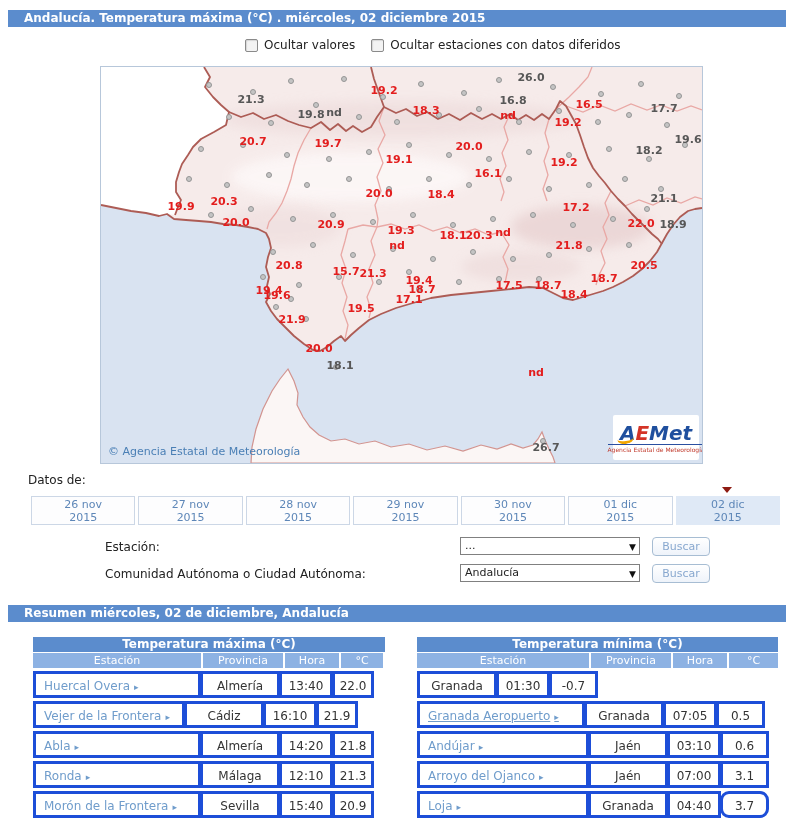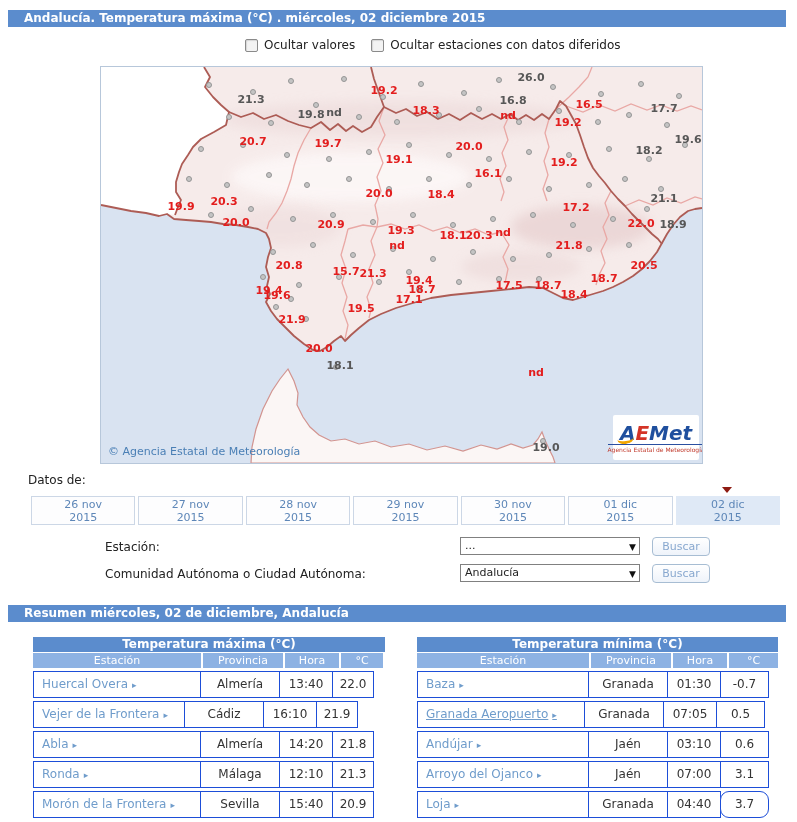--- a/index.html
+++ b/index.html
@@ -50,21 +50,21 @@
         background:linear-gradient(#ffffff,#eef3fa);color:#88a8cf;font-size:11px;line-height:17px;text-align:center;
         box-sizing:border-box;cursor:pointer;}
   
   .ttable{position:absolute;top:637px;}
   #table-max{left:33px;width:352px;}
   #table-min{left:417px;width:361px;}
   .ttitle{height:15px;line-height:15px;background:#5b8ccd;color:#fff;font-weight:bold;font-size:12px;text-align:center;}
   .thead{display:flex;gap:2px;margin-top:1px;height:15px;}
   .thead .hc{background:#8db2e3;color:#fff;font-size:11px;line-height:15px;text-align:center;box-sizing:border-box;}
   .trow{display:flex;margin-top:3px;height:27px;}
-  .trow .c{border:1px solid #1d4ed8;background:#fff;box-sizing:border-box;font-size:12px;line-height:25px;
+  .trow .c{border:3px solid #1d4ed8;background:#fff;box-sizing:border-box;font-size:12px;line-height:25px;
            text-align:center;color:#333;overflow:hidden;white-space:nowrap;}
   .trow .c + .c{margin-left:-1px;}
   .trow .c.station{text-align:left;padding-left:8px;color:#6f9ccb;cursor:pointer;}
   .trow .c.station .arrow{font-size:9px;margin-left:4px;color:#6f9ccb;}
 </style>
 </head>
 <body>
 
 <div id="page">
 
@@ -205,21 +205,21 @@
         <span class="t-gray" style="left: 210px; top: 47px;">19.8</span>
         <span class="t-gray" style="left: 233px; top: 45px;">nd</span>
         <span class="t-gray" style="left: 430px; top: 10px;">26.0</span>
         <span class="t-gray" style="left: 412px; top: 33px;">16.8</span>
         <span class="t-gray" style="left: 563px; top: 41px;">17.7</span>
         <span class="t-gray" style="left: 587px; top: 72px;">19.6</span>
         <span class="t-gray" style="left: 548px; top: 83px;">18.2</span>
         <span class="t-gray" style="left: 563px; top: 131px;">21.1</span>
         <span class="t-gray" style="left: 572px; top: 157px;">18.9</span>
         <span class="t-gray" style="left: 239px; top: 298px;">18.1</span>
-        <span class="t-gray" style="left: 445px; top: 380px;">19.0</span>
+        <span class="t-gray" style="left: 445px; top: 380px;">26.7</span>
         <span class="t-red" style="left: 283px; top: 23px;">19.2</span>
         <span class="t-red" style="left: 325px; top: 43px;">18.3</span>
         <span class="t-red" style="left: 407px; top: 48px;">nd</span>
         <span class="t-red" style="left: 488px; top: 37px;">16.5</span>
         <span class="t-red" style="left: 467px; top: 55px;">19.2</span>
         <span class="t-red" style="left: 152px; top: 74px;">20.7</span>
         <span class="t-red" style="left: 227px; top: 76px;">19.7</span>
         <span class="t-red" style="left: 298px; top: 92px;">19.1</span>
         <span class="t-red" style="left: 368px; top: 79px;">20.0</span>
         <span class="t-red" style="left: 387px; top: 106px;">16.1</span>
@@ -358,21 +358,20 @@
     </div>
   <div class="ttable" id="table-min">
       <div class="ttitle">Temperatura mínima (°C)</div>
       <div class="thead">
         <div class="hc" style="width: 172px;">Estación</div>
         <div class="hc" style="width: 80px;">Provincia</div>
         <div class="hc" style="width: 54px;">Hora</div>
         <div class="hc" style="width: 49px;">°C</div>
       </div>
       <div class="trow">
-        <div class="c station" style="width: 172px;">Baza<span class="arrow">▸</span></div>
         <div class="c" style="width: 80px;">Granada</div>
         <div class="c" style="width: 54px;">01:30</div>
         <div class="c" style="width: 49px;">-0.7</div>
       </div>
       <div class="trow">
         <div class="c station" style="width: 168px; text-decoration: underline;">Granada Aeropuerto<span class="arrow">▸</span></div>
         <div class="c" style="width: 80px;">Granada</div>
         <div class="c" style="width: 54px;">07:05</div>
         <div class="c" style="width: 49px;">0.5</div>
       </div>

